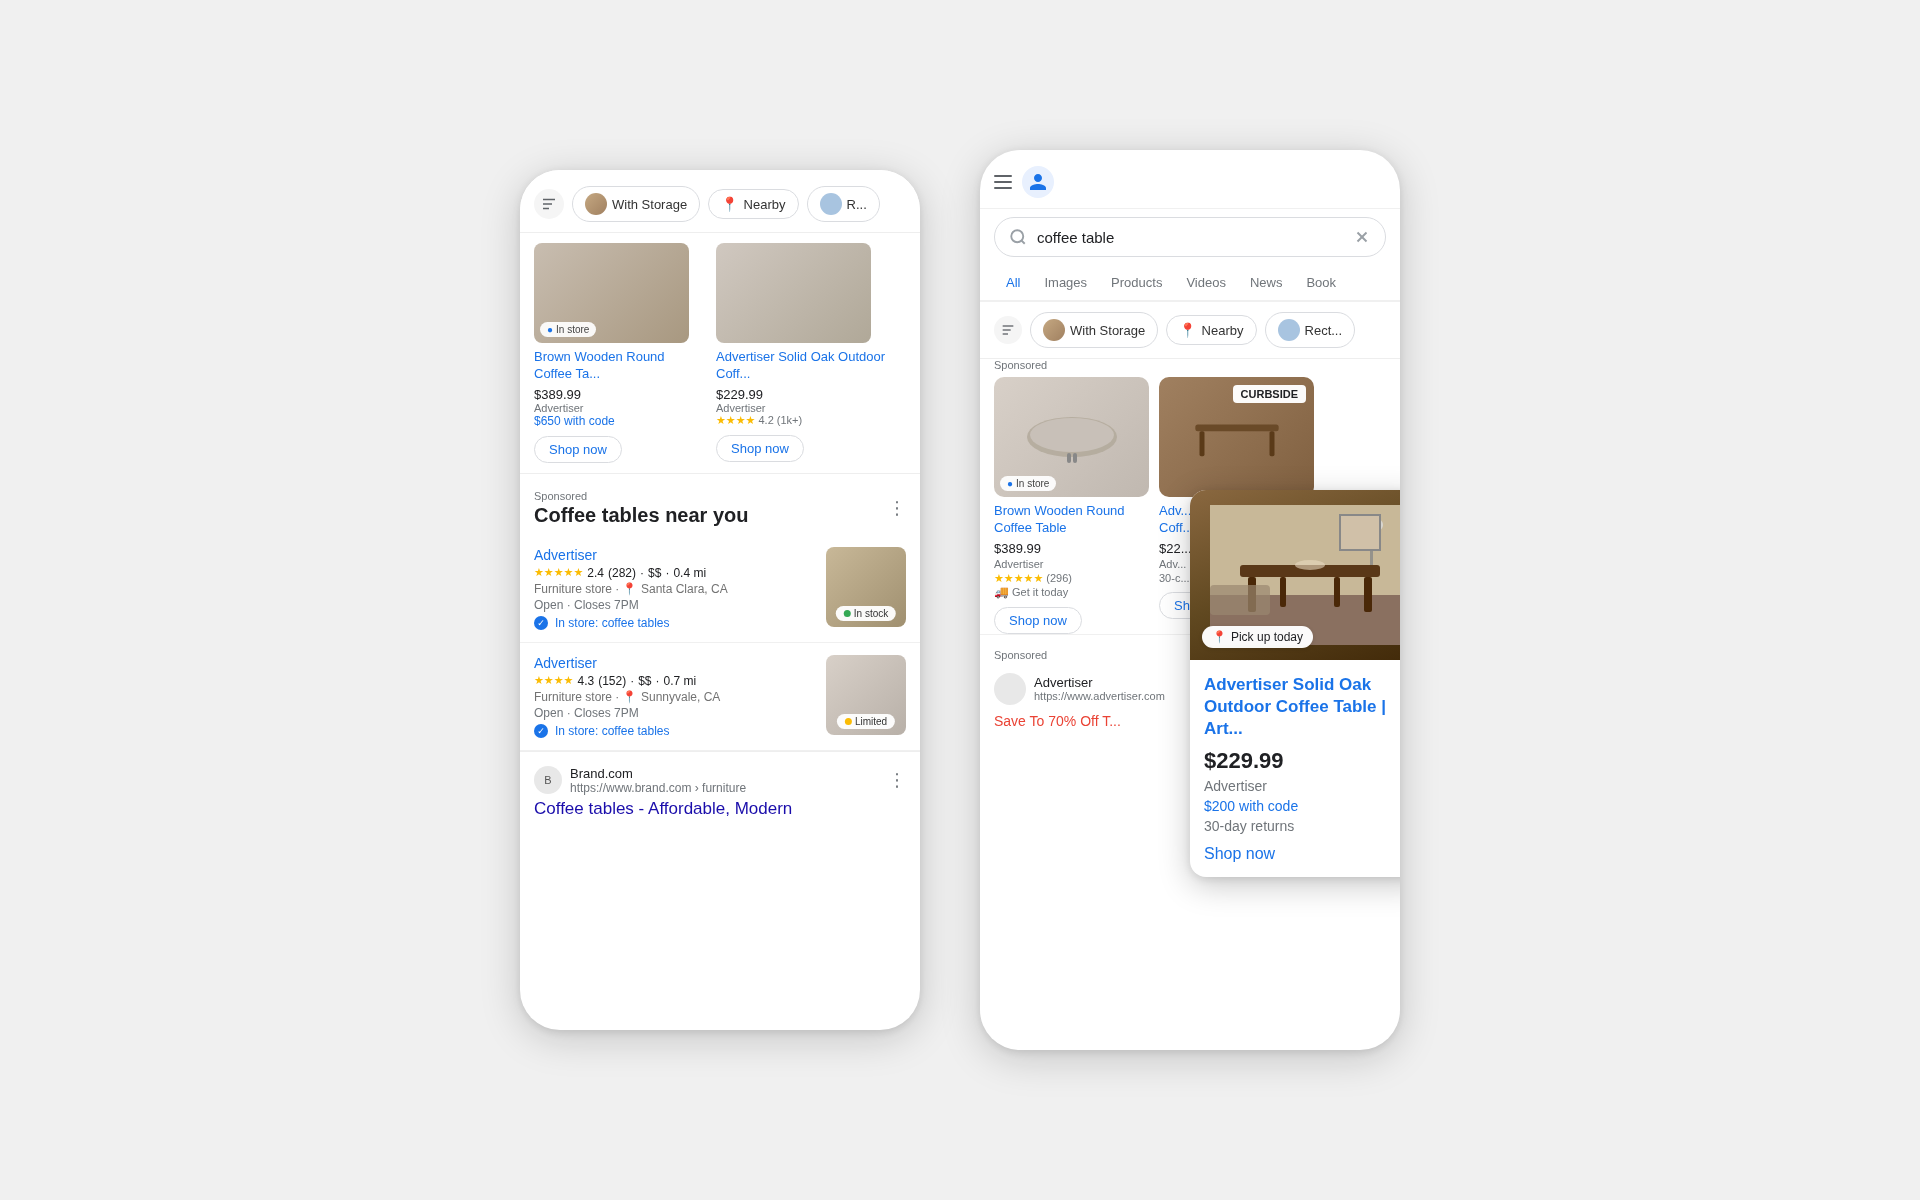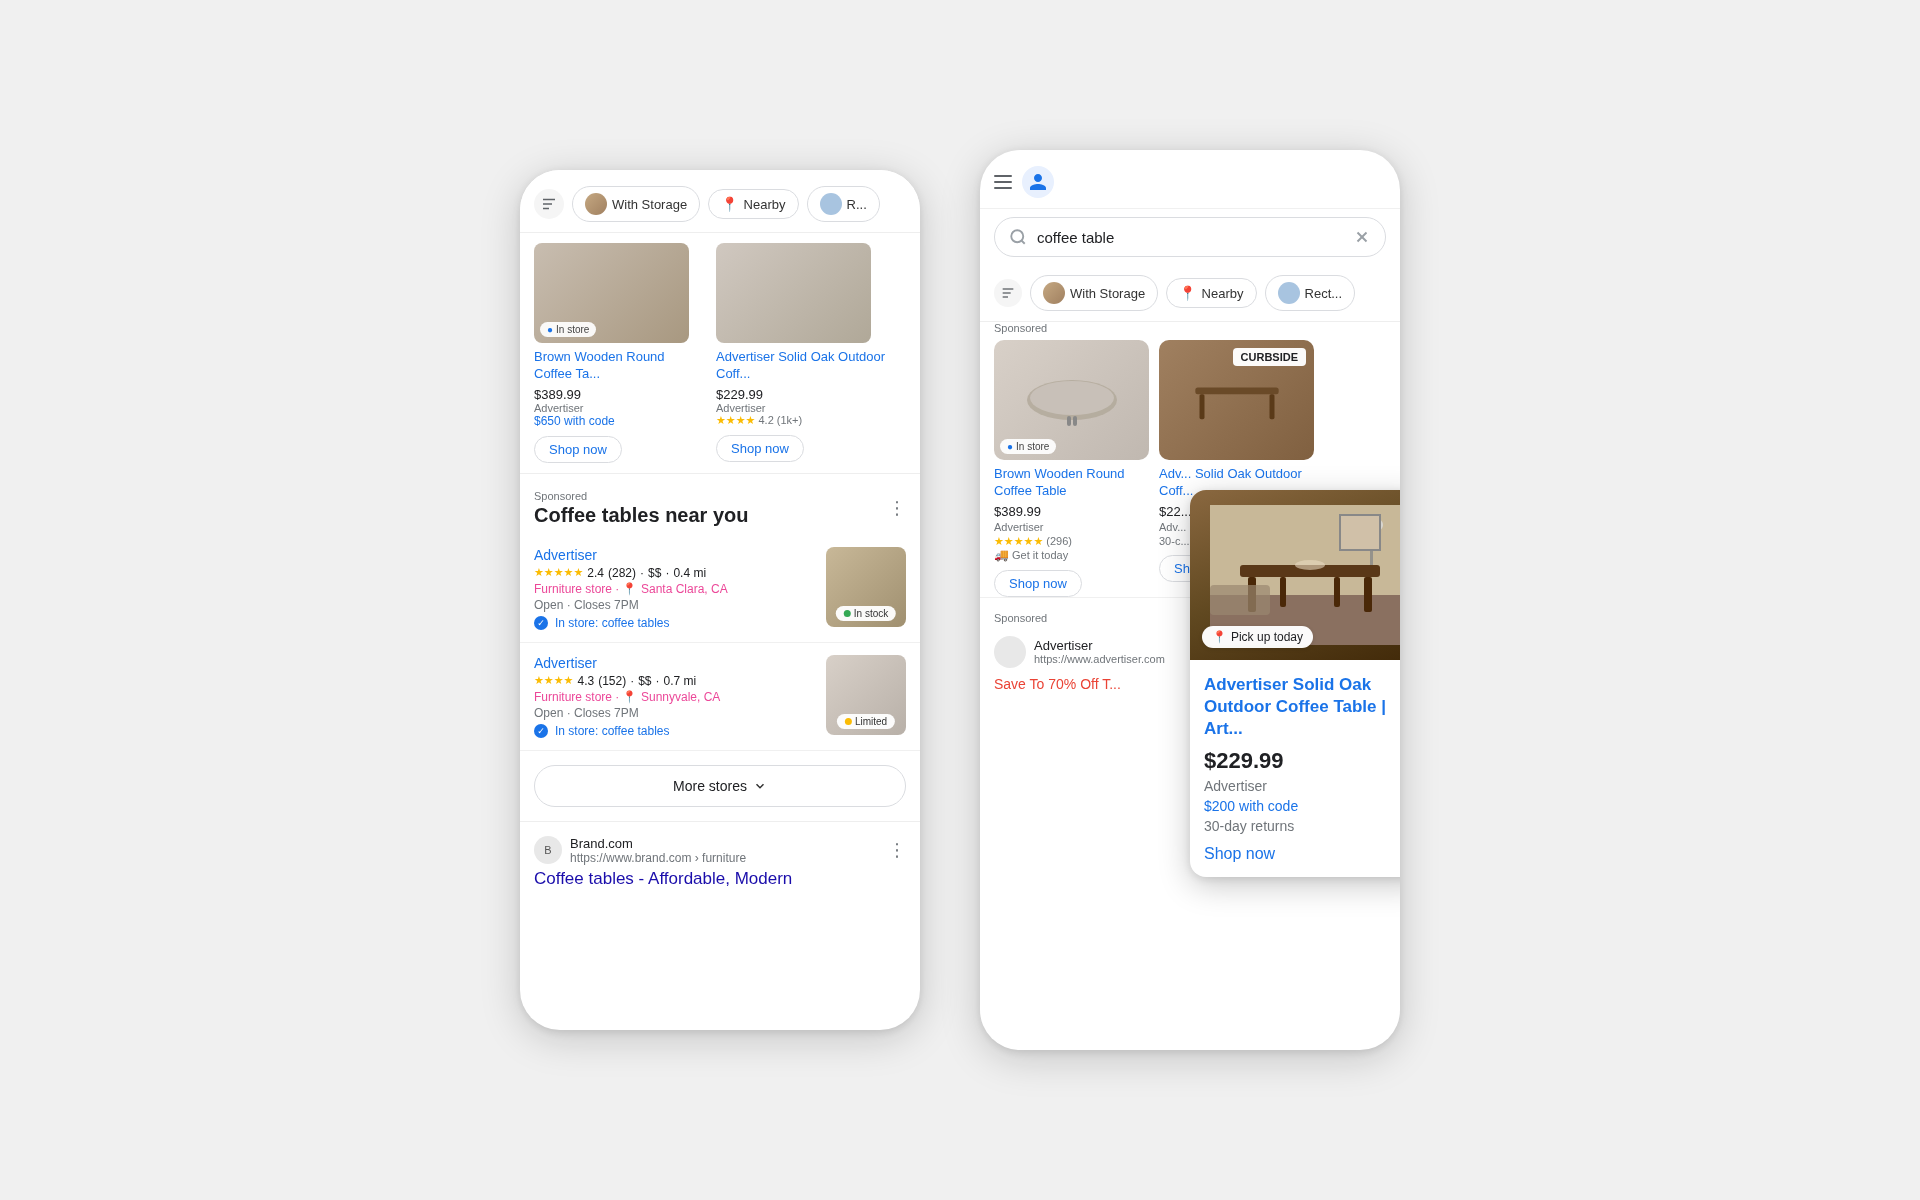--- a/index.html
+++ b/index.html
@@ -226,21 +226,21 @@
       font-size: 12px;
       color: #202124;
       margin-bottom: 2px;
       display: flex;
       align-items: center;
       gap: 4px;
     }
 
     .store-location {
       font-size: 12px;
-      color: #ec4899;
+      color: #737373;
       margin-bottom: 2px;
     }
 
     .store-hours {
       font-size: 12px;
       color: #70757a;
       margin-bottom: 4px;
     }
 
     .store-stock {
@@ -802,26 +802,20 @@
         </div>
       </div>
       <div class="store-img" style="background: linear-gradient(135deg, #d8d0c8, #b8b0a8);">
         <div class="stock-badge">
           <span class="dot-yellow"></span>
           <span>Limited</span>
         </div>
       </div>
     </div>
 
-    <div class="more-stores-btn">
-      <span>More stores</span>
-      <svg width="14" height="14" viewBox="0 0 24 24" fill="none" stroke="#333" stroke-width="2.5">
-        <polyline points="6 9 12 15 18 9"></polyline>
-      </svg>
-    </div>
 
     <div class="organic-result">
       <div class="organic-source">
         <div class="source-icon">B</div>
         <div>
           <div class="source-name">Brand.com</div>
           <div class="source-url">https://www.brand.com › furniture</div>
         </div>
         <div class="three-dots" style="margin-left: auto;">⋮</div>
       </div>
@@ -850,20 +844,28 @@
         <circle cx="11" cy="11" r="8"></circle>
           <line x1="21" y1="21" x2="16.65" y2="16.65"></line>
       </svg>
       <input type="text" value="coffee table" style="">
       <svg width="18" height="18" viewBox="0 0 24 24" fill="none" stroke="#9aa0a6" stroke-width="2.5">
         <line x1="18" y1="6" x2="6" y2="18"></line>
           <line x1="6" y1="6" x2="18" y2="18"></line>
       </svg>
     </div>
 
+    <div class="tabs-row">
+      <div class="tab-item active">All</div>
+      <div class="tab-item">Images</div>
+      <div class="tab-item">Products</div>
+      <div class="tab-item">Videos</div>
+      <div class="tab-item">News</div>
+      <div class="tab-item">Book</div>
+    </div>
 
     <div class="right-filter-bar">
       <div class="filter-icon-btn">
         <svg width="16" height="16" viewBox="0 0 24 24" fill="none" stroke="#5f6368" stroke-width="2">
           <line x1="4" y1="6" x2="20" y2="6"></line>
             <line x1="4" y1="12" x2="16" y2="12"></line>
             <line x1="4" y1="18" x2="12" y2="18"></line>
         </svg>
       </div>
       <div class="filter-chip">

